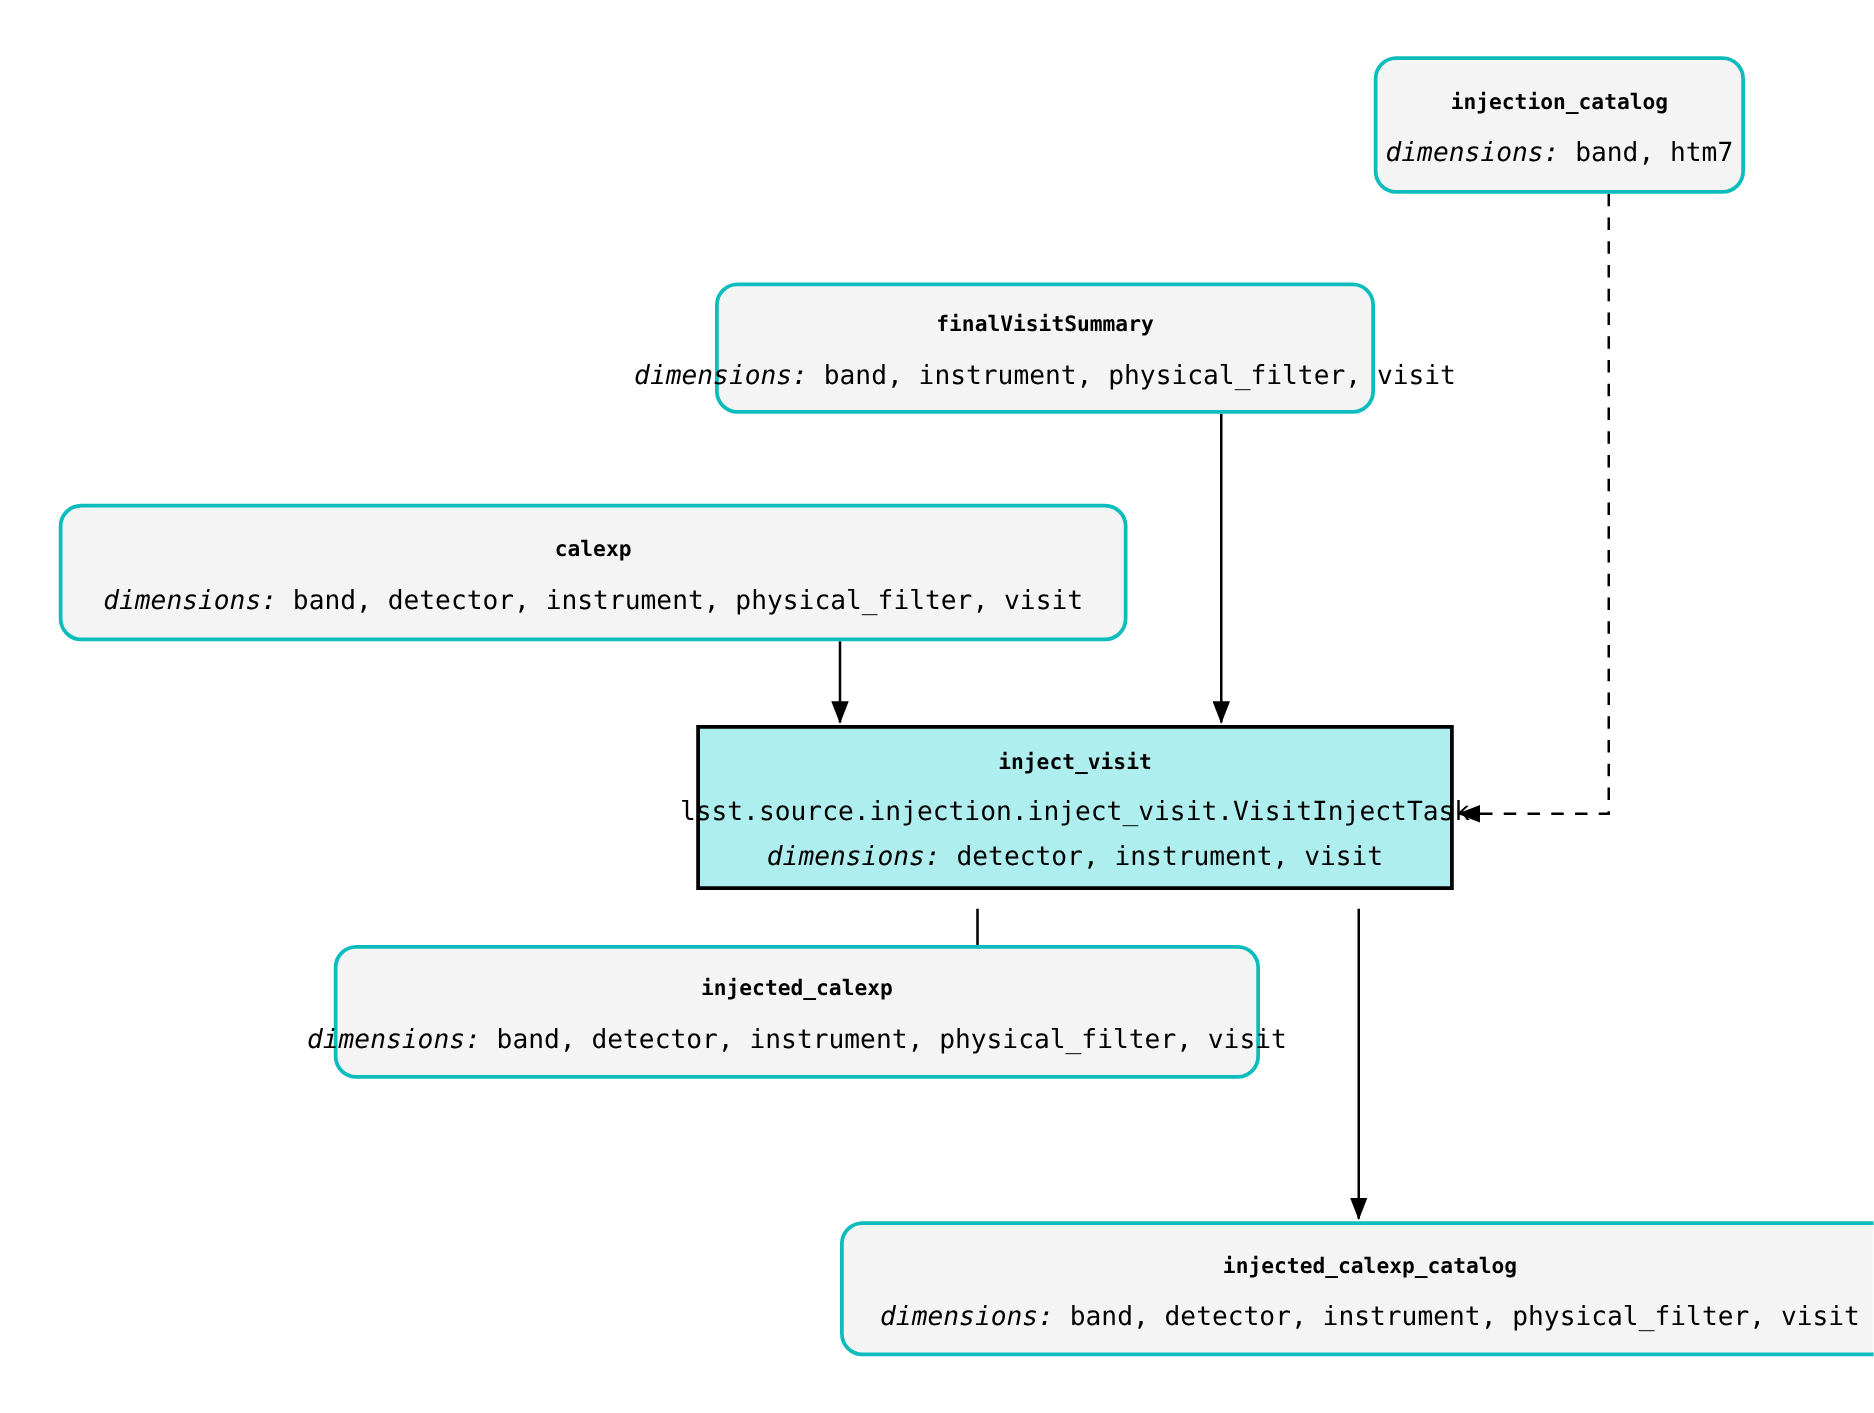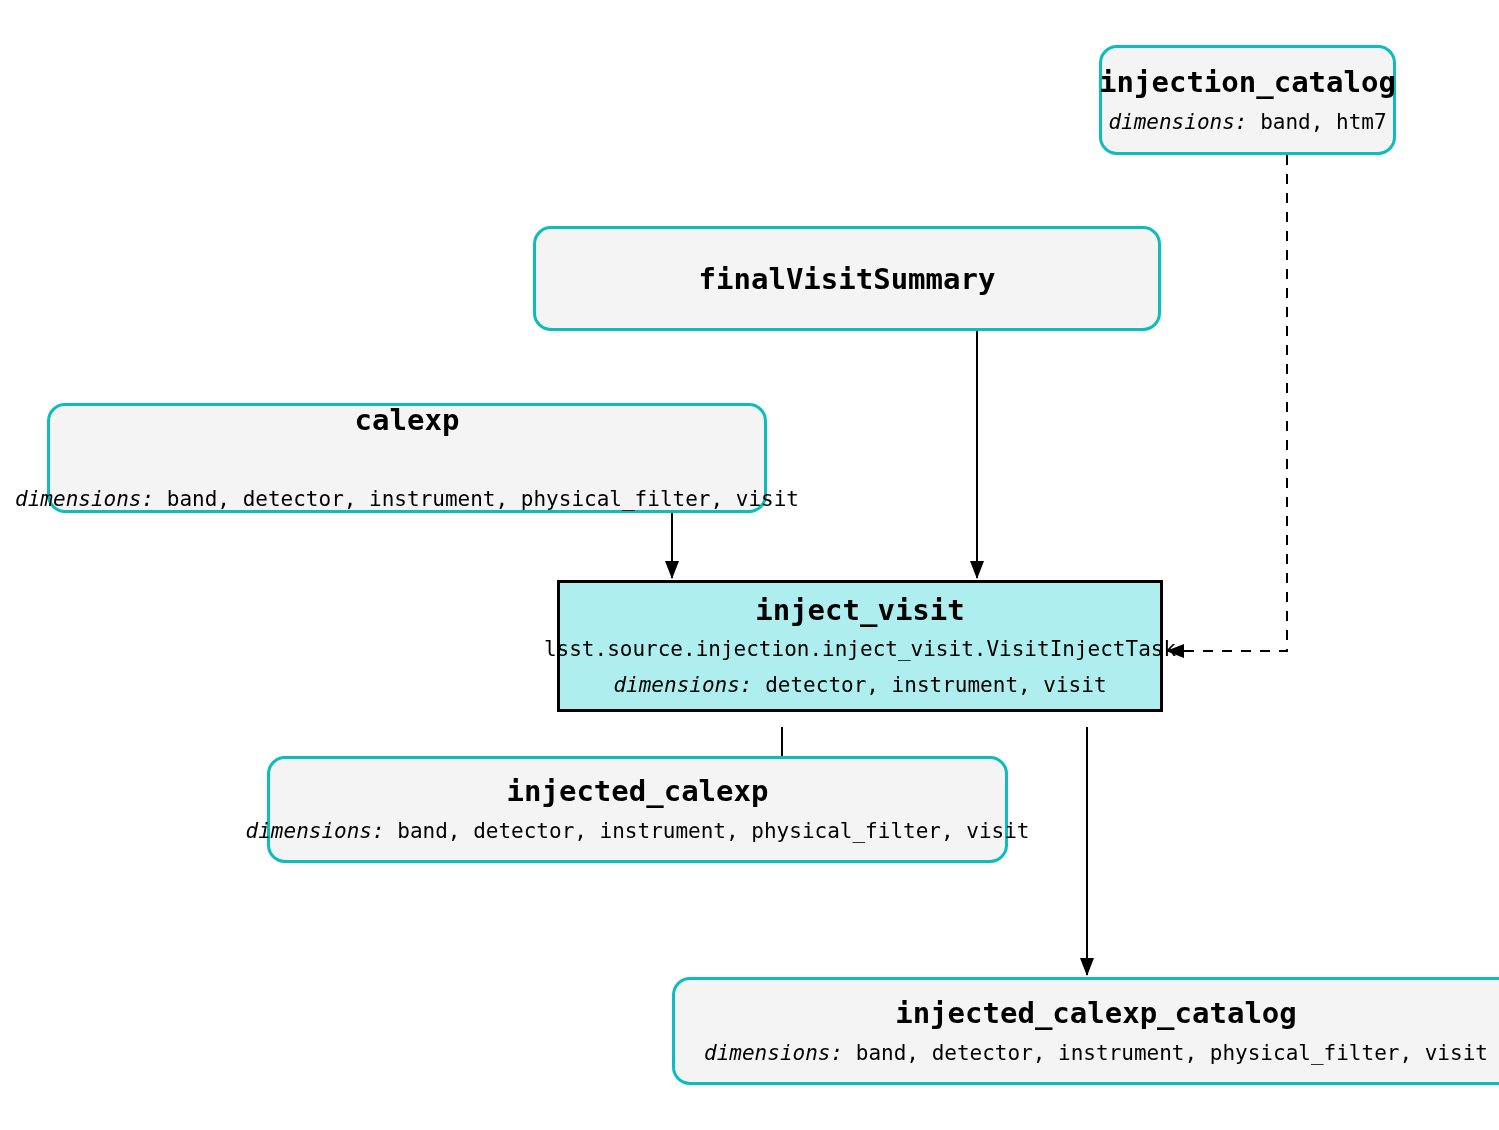--- a/index.html
+++ b/index.html
@@ -47,21 +47,21 @@
     border-radius: 18px;
     gap: 15px;
   }
   .node.task {
     background: #afeeee;
     border: 3.5px solid #000000;
     border-radius: 0;
     gap: 14px;
   }
   .node-title {
-    font-size: 29px;
+    font-size: 17px;
     font-weight: bold;
     line-height: 28px;
     white-space: nowrap;
   }
   .node-line {
     font-size: 21px;
     line-height: 22px;
     white-space: nowrap;
   }
   .dims-label {
@@ -87,25 +87,29 @@
   </svg>
 
   <div class="node dataset" style="left:1099px; top:45px; width:297px; height:110px;">
     <div class="node-title">injection_catalog</div>
     <div class="node-line">
       <span class="dims-label">dimensions:</span>
       <span class="dims-value">band, htm7</span>
     </div>
   </div>
 
-  <div class="node dataset" style="left:533px; top:226px; width:628px; height:105px;">
+  <div class="node dataset" style="left:572px; top:226px; width:528px; height:105px;">
     <div class="node-title">finalVisitSummary</div>
+    <div class="node-line">
+      <span class="dims-label">dimensions:</span>
+      <span class="dims-value">band, instrument, physical_filter, visit</span>
+    </div>
   </div>
 
-  <div class="node dataset" style="left:47px; top:403px; width:720px; height:110px;justify-content:space-between;">
+  <div class="node dataset" style="left:47px; top:403px; width:855px; height:110px;">
     <div class="node-title">calexp</div>
     <div class="node-line">
       <span class="dims-label">dimensions:</span>
       <span class="dims-value">band, detector, instrument, physical_filter, visit</span>
     </div>
   </div>
 
   <div class="node task" style="left:557px; top:580px; width:606px; height:132px;">
     <div class="node-title">inject_visit</div>
     <div class="node-line">lsst.source.injection.inject_visit.VisitInjectTask</div>

